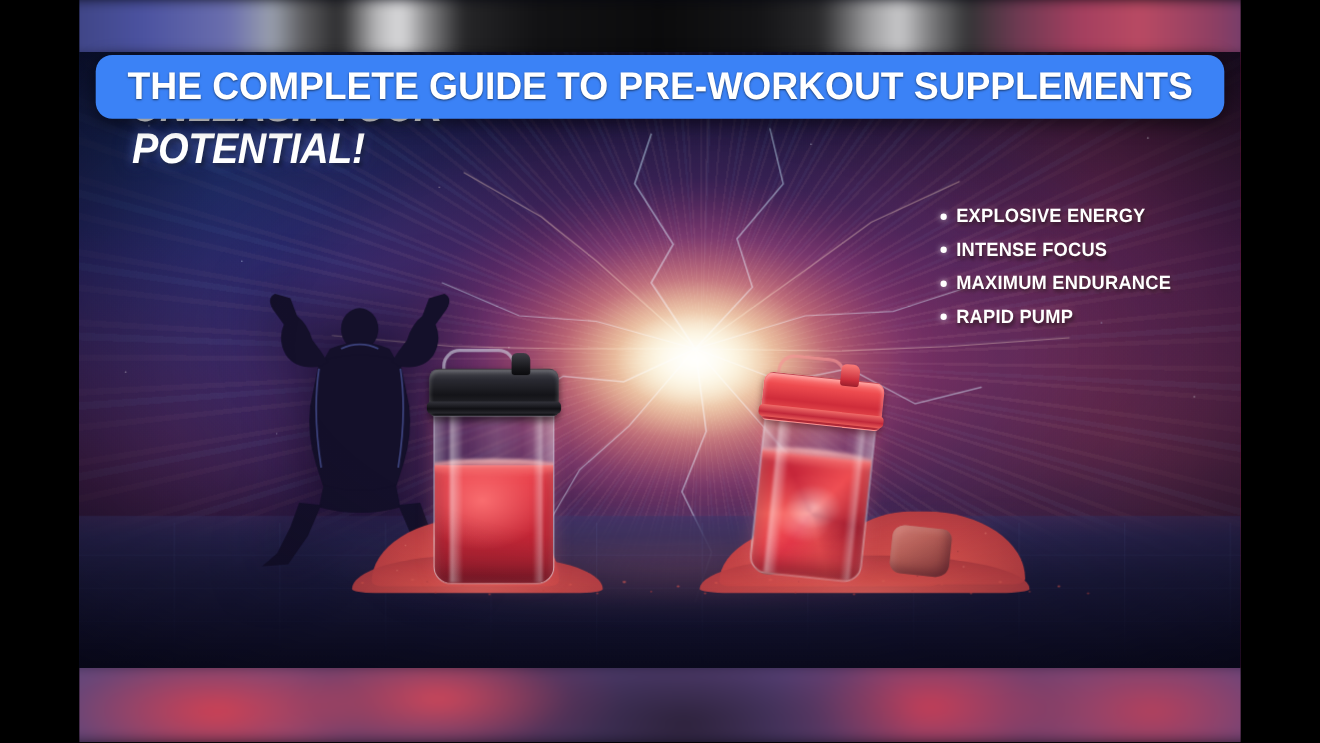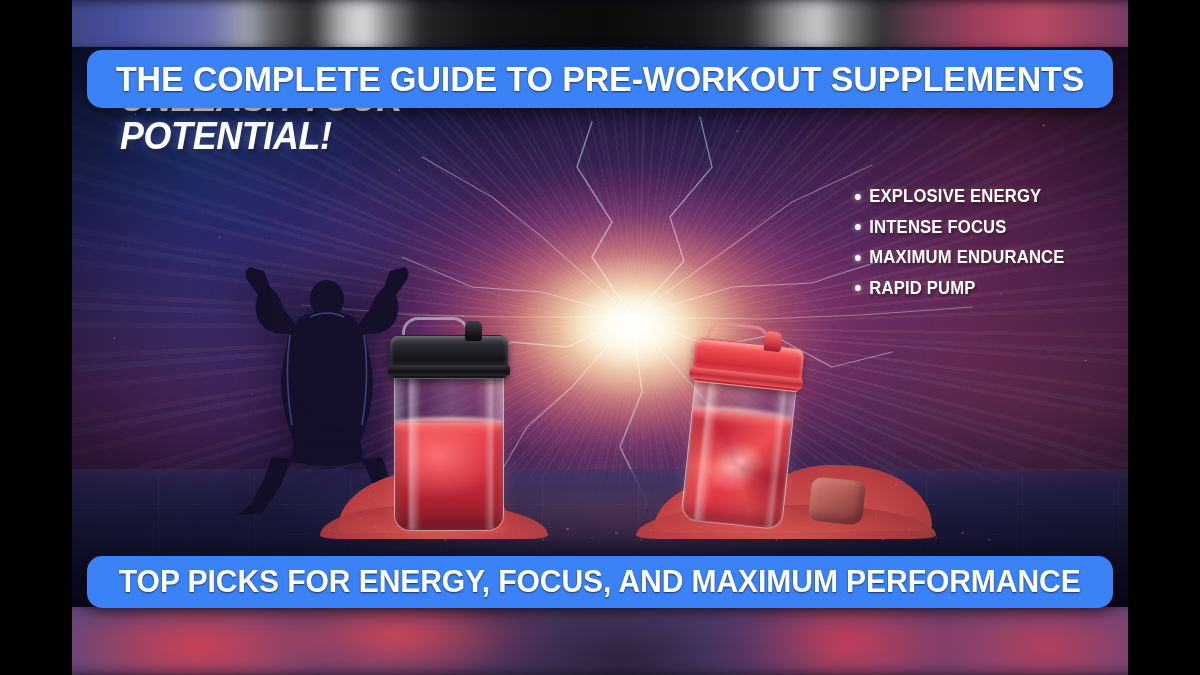--- a/index.html
+++ b/index.html
@@ -695,18 +695,15 @@
           <span>RAPID PUMP</span>
         </li>
       </ul>
 
     </div>
 
     <div class="banner banner-top">
       <span class="banner-text">THE COMPLETE GUIDE TO PRE-WORKOUT SUPPLEMENTS</span>
     </div>
 
-    <div class="banner banner-bottom">
-      <span class="banner-text">TOP PICKS FOR ENERGY, FOCUS, AND MAXIMUM PERFORMANCE</span>
-    </div>
 
   </div>
 </div>
 
 </body></html>

